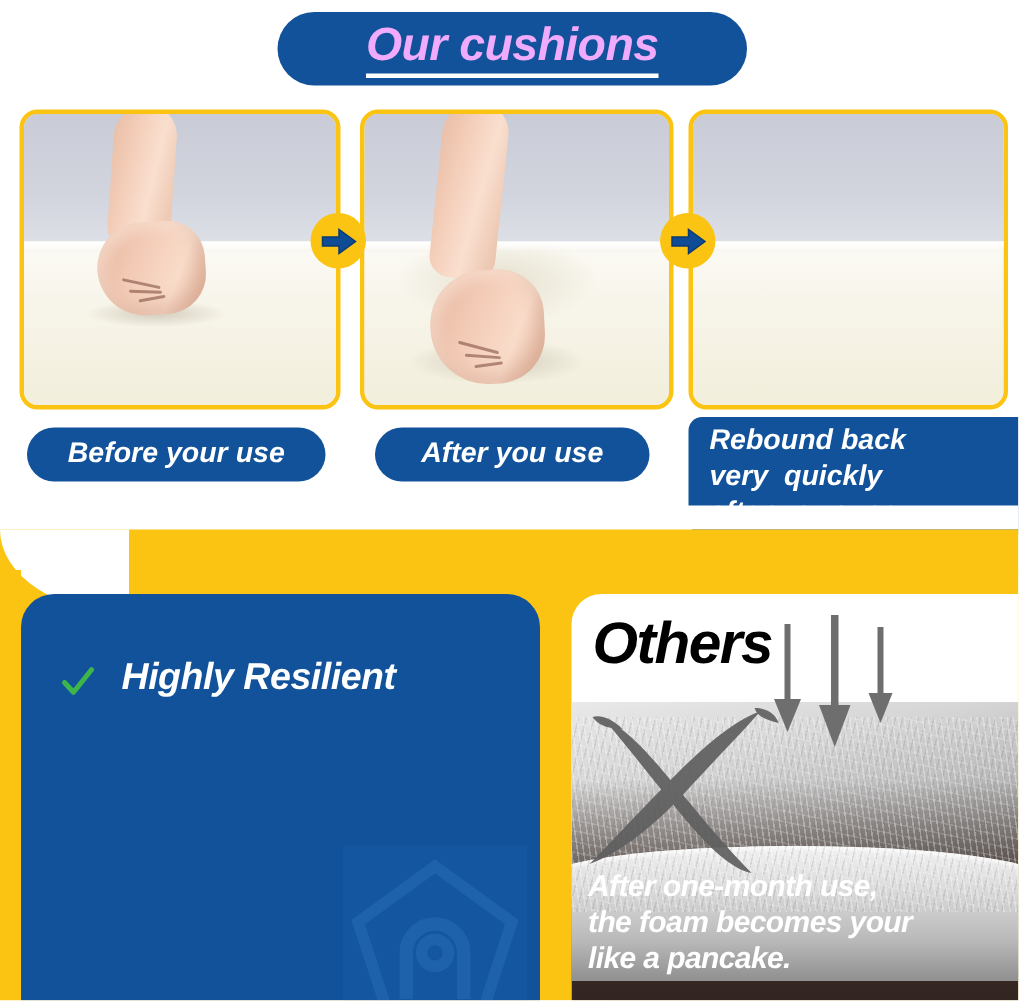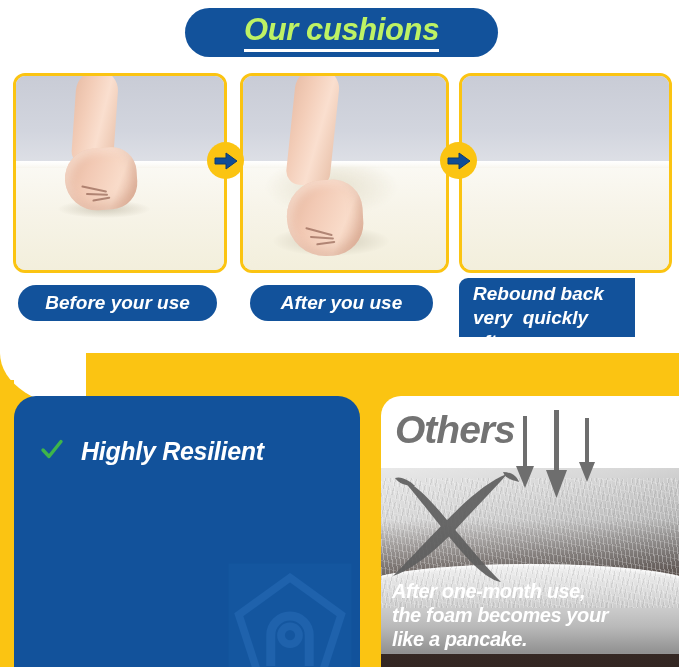--- a/index.html
+++ b/index.html
@@ -25,21 +25,21 @@
     top: 8px;
     width: 313px;
     height: 49px;
     background: #12529B;
     border-radius: 26px;
     display: flex;
     align-items: center;
     justify-content: center;
   }
   #title-text {
-    color: #bef264;
+    color: #f0abfc;
     font-weight: bold;
     font-style: italic;
     font-size: 31px;
     letter-spacing: -0.4px;
     line-height: 1;
     padding-bottom: 4px;
     border-bottom: 3px solid #ffffff;
     white-space: nowrap;
   }
 
@@ -180,21 +180,21 @@
     font-size: 19px;
   }
   #label-2 {
     left: 250px; top: 285px;
     width: 183px; height: 36px;
     border-radius: 18px;
     font-size: 19px;
   }
   #label-3 {
     left: 459px; top: 278px;
-    width: 176px; height: 78px;
+    width: 220px; height: 78px;
     border-radius: 9px 0 0 9px;
     display: block;
     padding: 4px 16px 0 14px;
     box-sizing: border-box;
   }
   #label-3 .l3-line {
     font-size: 19px;
     line-height: 24px;
     font-weight: bold;
     font-style: italic;
@@ -254,21 +254,21 @@
     right: 6px;
     bottom: -22px;
     width: 128px;
     height: 128px;
     opacity: 0.5;
   }
   .feature-row {
     position: absolute;
     left: 26px;
     display: flex;
-    align-items: flex-start;
+    align-items: flex-end;
     gap: 17px;
   }
   #feature-0 { top: 41px; }
   #feature-1 { top: 103px; }
   #feature-2 { top: 164px; }
   .check-icon {
     flex: 0 0 auto;
     width: 24px;
     height: 24px;
     display: block;
@@ -324,21 +324,21 @@
     border-radius: 50% 50% 0 0 / 22px 22px 0 0;
     box-shadow: inset 0 2px 3px rgba(255,255,255,0.85);
   }
   #others-title {
     position: absolute;
     left: 14px;
     top: 12px;
     font-size: 39px;
     font-weight: bold;
     font-style: italic;
-    color: #737373;
+    color: #000000;
     letter-spacing: -1px;
     z-index: 4;
   }
   #down-arrows {
     position: absolute;
     left: 132px;
     top: 14px;
     width: 86px;
     height: 90px;
     z-index: 4;

